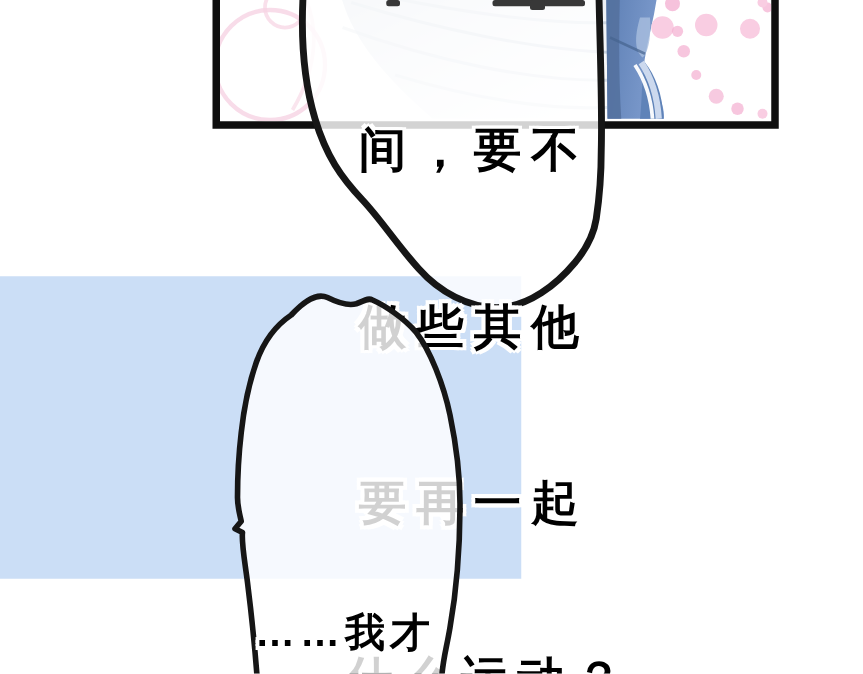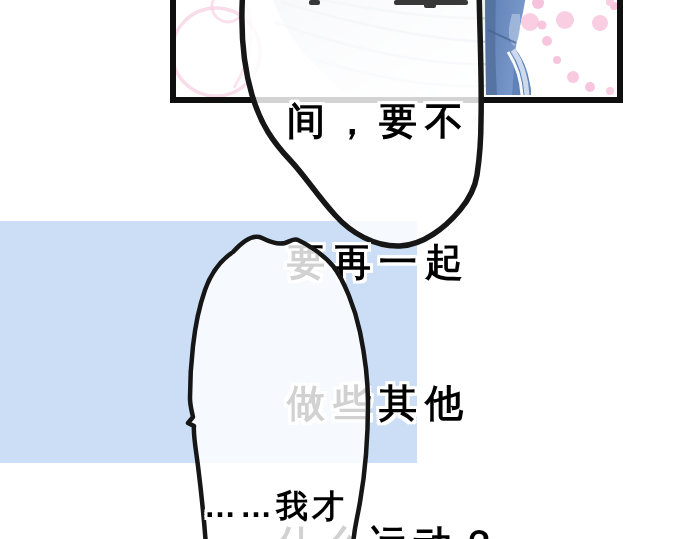--- a/index.html
+++ b/index.html
@@ -97,22 +97,22 @@
   <div class="panel-bottom"></div>
 
   <svg class="bubble-svg bub1" width="255" height="252" viewBox="0 0 255 252">
     <path d="M 8,-12 C 5,30 8,65 17,95 C 26,125 38,142 55,160
              C 70,176 82,195 100,215 C 116,233 140,247 165,246
              C 188,245 210,228 225,210 C 235,198 240,188 242,175
              C 245,155 246,140 246,120 C 247,85 245,40 244,-12 Z" fill="var(--bubble-fill,rgba(255,255,255,0.82))" stroke="var(--bubble-stroke,#161616)" stroke-width="5.5" stroke-linejoin="round"></path>
   </svg>
   <div class="btxt b1">
     <div>间，要不</div>
+    <div>做些其他</div>
     <div>要再一起</div>
-    <div>做些其他</div>
     <div>什么运动？</div>
   </div>
 
   <div class="frag f1"></div>
   <div class="frag f2"></div>
   <div class="frag f3"></div>
 
   <svg class="bubble-svg bub2" width="192" height="311" viewBox="0 0 192 311">
     <path d="M 50,24 C 60,13 71,6 79,10 C 87,14 95,17 102,15
              C 108,13 111,10 115,12 C 124,16 140,26 150,38

